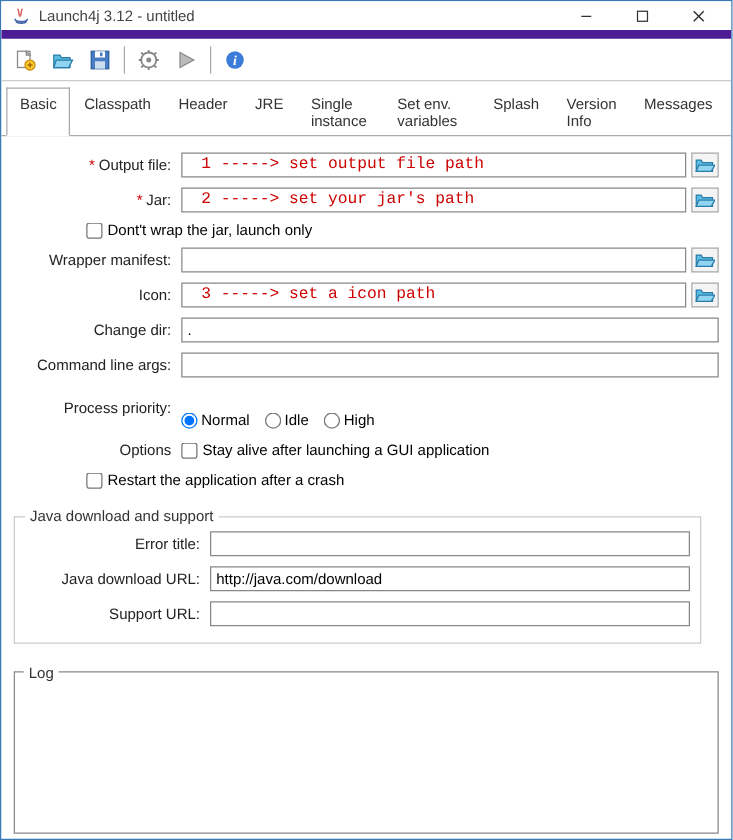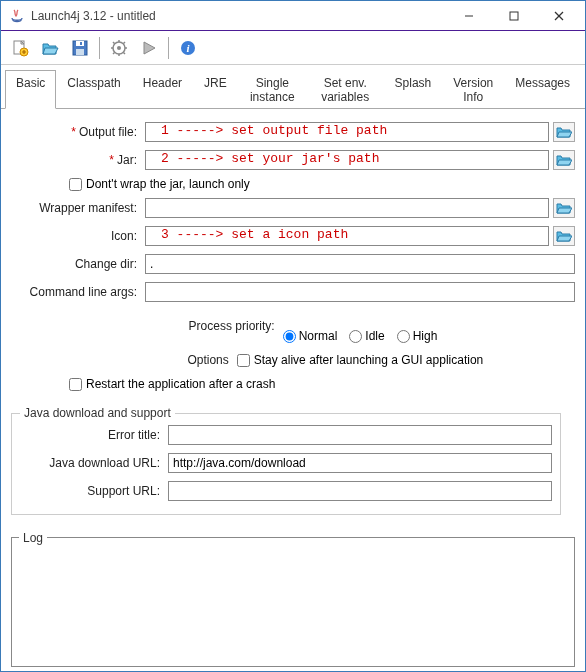--- a/index.html
+++ b/index.html
@@ -11,21 +11,21 @@
   height: 672px;
   border: 1px solid #3a7ab8;
   overflow: hidden;
 }
 .titlebar {
   height: 30px;
   background: #fff;
   display: flex;
   align-items: center;
   padding: 0 4px 0 8px;
-  border-bottom: 1px solid #4c1d95;
+  border-bottom: 7px solid #4c1d95;
 }
 .titlebar .app-icon { width: 16px; height: 16px; margin-right: 6px; }
 .titlebar .title { flex: 1; color: #444; font-size: 12px; }
 .win-btns { display: flex; }
 .win-btn { width: 45px; height: 28px; display: flex; align-items: center; justify-content: center; color: #666; }
 .toolbar {
   height: 34px;
   display: flex;
   align-items: center;
   padding: 2px 6px;
@@ -41,29 +41,28 @@
   gap: 0;
 }
 .tab {
   padding: 5px 10px;
   font-size: 12px;
   color: #333;
   border: 1px solid transparent;
   border-bottom: none;
   position: relative;
   top: 1px;
-  text-align: center;
 }
 .tab.active {
   border-color: #aaa;
   background: #fff;
   border-bottom: 1px solid #fff;
 }
 .form-area { padding: 12px 10px 6px 10px; }
-.row { display: flex; align-items: center; margin-bottom: 6px; min-height: 22px; justify-content: center; }
+.row { display: flex; align-items: center; margin-bottom: 6px; min-height: 22px; }
 .label {
   width: 134px;
   text-align: right;
   padding-right: 8px;
   color: #222;
   font-size: 12px;
 }
 .req { color: #c00; margin-right: 3px; }
 .input {
   flex: 1;

